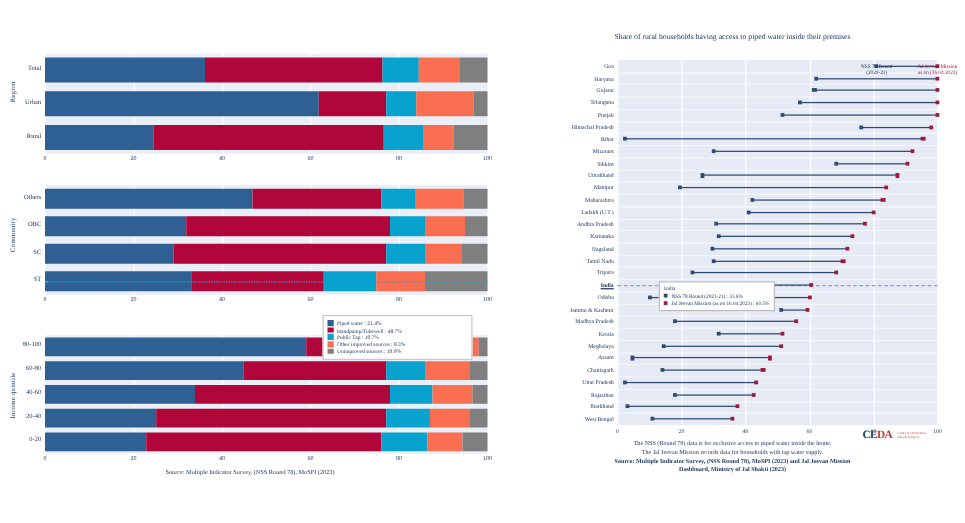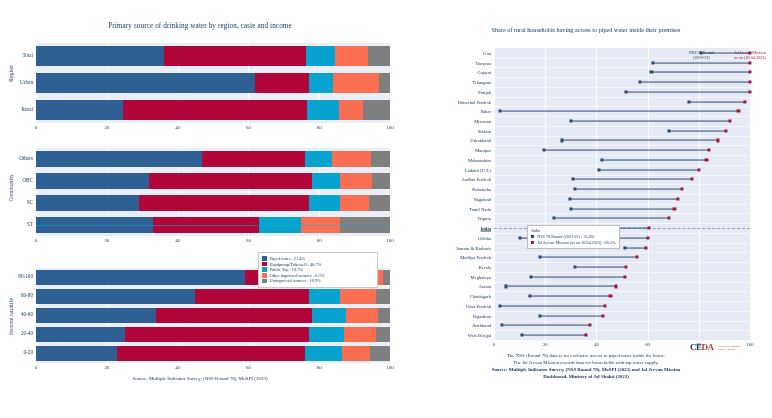--- a/index.html
+++ b/index.html
@@ -110,21 +110,20 @@
   .logo .c1{color:#1a3a66;}
   .logo .c2{color:#c0392b;}
   .logo-sub{position:absolute;left:318px;top:345px;font-size:2.6px;color:#c0392b;line-height:1.2;}
 </style>
 </head>
 <body>
 
 <div class="page">
 
   <div class="left-panel">
-    <div class="left-title">Primary source of drinking water by region, caste and income</div>
     <div id="left-facets">
         <div class="facet" style="top: 43px; width: 354px; height: 80px;">
           <div class="gridv" style="left: 0px;"></div>
           <div class="gridv" style="left: 70.8px;"></div>
           <div class="gridv" style="left: 141.6px;"></div>
           <div class="gridv" style="left: 212.4px;"></div>
           <div class="gridv" style="left: 283.2px;"></div>
           <div class="gridv" style="left: 354px;"></div>
           <div class="barrow" style="top: 3.46667px; height: 19.7333px;">
             <div class="catlab" style="top: 6.86667px;">Total</div>

